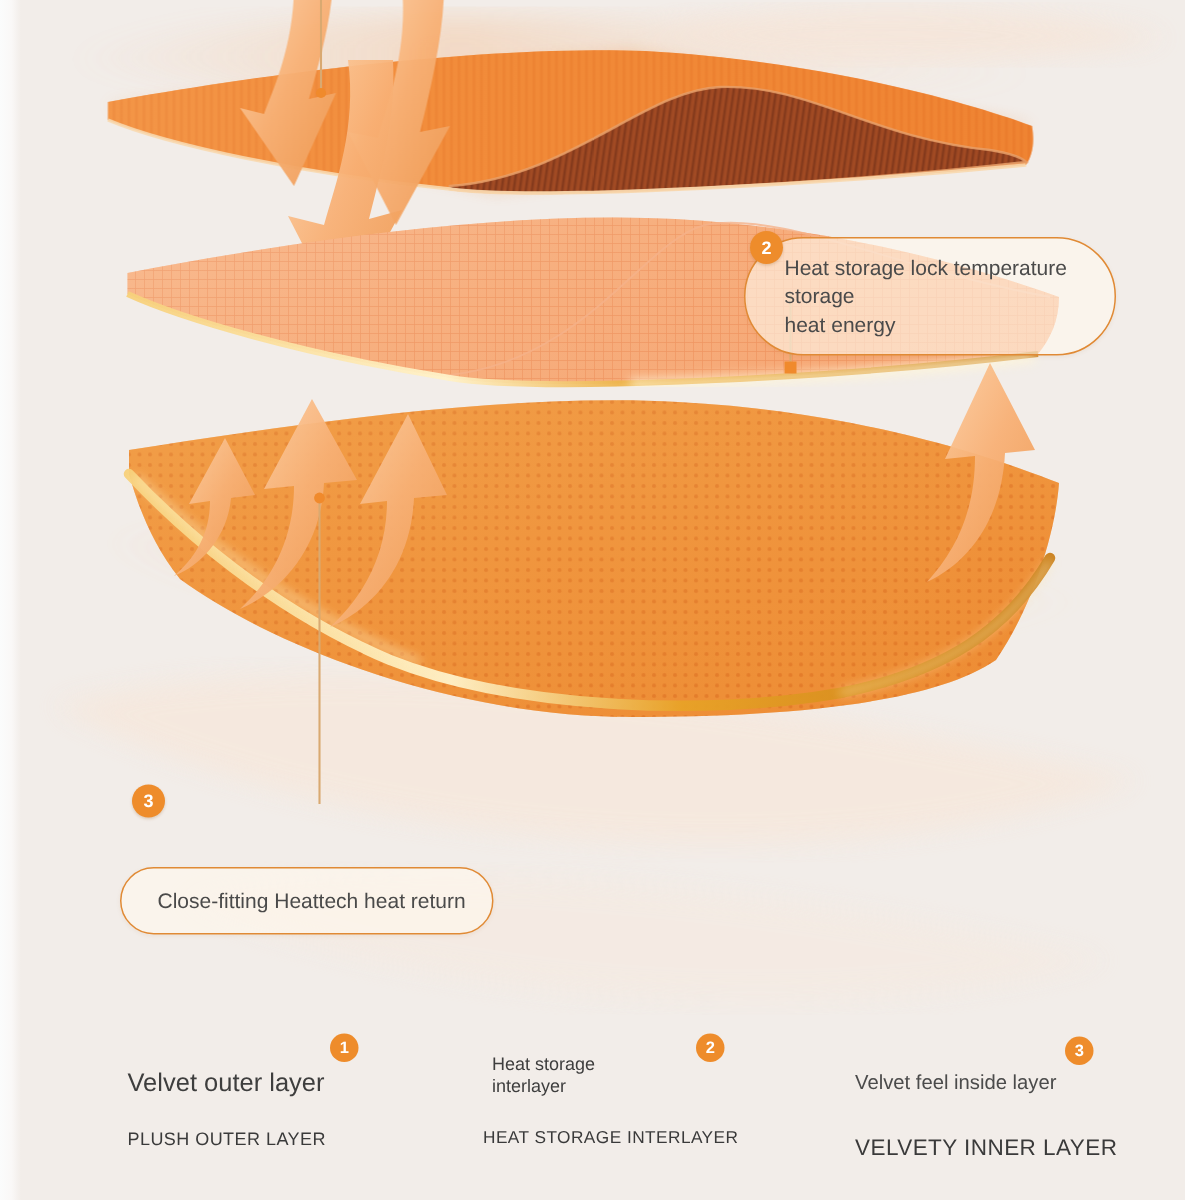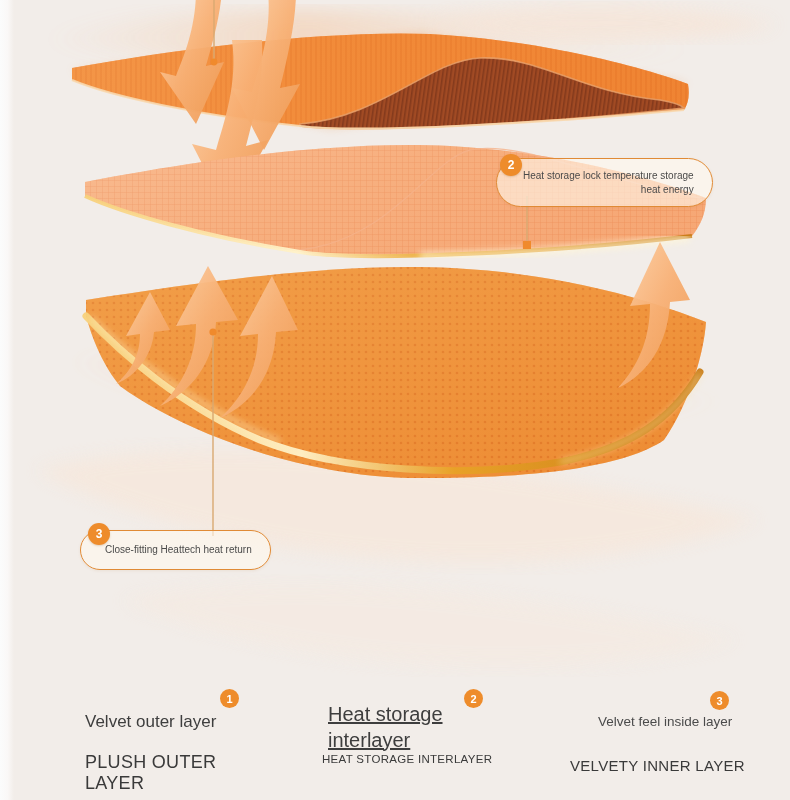--- a/index.html
+++ b/index.html
@@ -17,67 +17,66 @@
   
   #scene { position:absolute; left:0; top:0; width:790px; height:800px; }
 
   
   .callout { position:absolute; display:flex; align-items:center; }
   .callout .pill {
     border:1.6px solid #E08A35;
     border-radius:999px;
     background:rgba(255,248,238,0.62);
     color:#4a4a4a;
-    font-size:10px;
+    font-size:14px;
     line-height:1.35;
     padding:10px 18px 10px 26px;
     white-space:pre-line;
     box-shadow:0 1px 3px rgba(180,120,60,0.10);
-    text-align:right;
   }
   .callout .badge {
     position:absolute;
     width:22px; height:22px; border-radius:50%;
     background:#EE8C2B;
     color:#fff; font-size:12px; font-weight:bold;
     display:flex; align-items:center; justify-content:center;
     z-index:3;
     box-shadow:0 1px 2px rgba(150,90,30,.25);
   }
   #callout2 { left:496px; top:158px; width:248px; }
   #callout2 .badge { left:4px; top:-4px; }
   #callout3 { left:80px; top:530px; width:256px; }
   #callout3 .badge { left:8px; top:-7px; }
-  #callout3 .pill { padding:12px 18px 12px 24px; }
+  #callout3 .pill { padding:12px 18px 12px 24px;margin-top:48px; }
 
   
   #legend { position:absolute; left:0; top:672px; width:790px; height:128px; }
   .legend-col { position:absolute; top:0; height:128px; }
   .legend-col .badge {
     position:absolute; width:19px; height:19px; border-radius:50%;
     background:#EE8C2B; color:#fff; font-size:11px; font-weight:bold;
     display:flex; align-items:center; justify-content:center;
   }
   .l-title { position:absolute; color:#3e3e3e; white-space:pre-line; }
   .l-sub   { position:absolute; color:#3a3a3a; letter-spacing:.3px; }
 
   
   #col1 { left:60px; width:200px; }
   #col1 .badge { left:160px; top:17px; }
   #col1 .l-title { left:25px; top:40px; font-size:17px; }
-  #col1 .l-sub   { left:25px; top:80px; font-size:18px; }
+  #col1 .l-sub   { left:25px; top:80px; font-size:12px; }
   
   #col2 { left:310px; width:230px; }
   #col2 .badge { left:154px; top:17px; }
-  #col2 .l-title { left:18px; top:30px; font-size:20px; line-height:1.28;text-decoration:underline; }
+  #col2 .l-title { left:18px; top:30px; font-size:12px; line-height:1.28; }
   #col2 .l-sub   { left:12px; top:81px; font-size:11.5px; }
   
   #col3 { left:555px; width:235px; }
   #col3 .badge { left:155px; top:19px; }
-  #col3 .l-title { left:15px; top:42px; font-size:13.5px; color:#4b4b4b;margin-left:28px; }
+  #col3 .l-title { left:15px; top:42px; font-size:13.5px; color:#4b4b4b; }
   #col3 .l-sub   { left:15px; top:85px; font-size:15px; }
 </style>
 </head>
 <body>
 
 <div id="stage">
 
   <div class="leftstrip"></div>
 
   <svg id="scene" viewBox="0 0 790 800">

